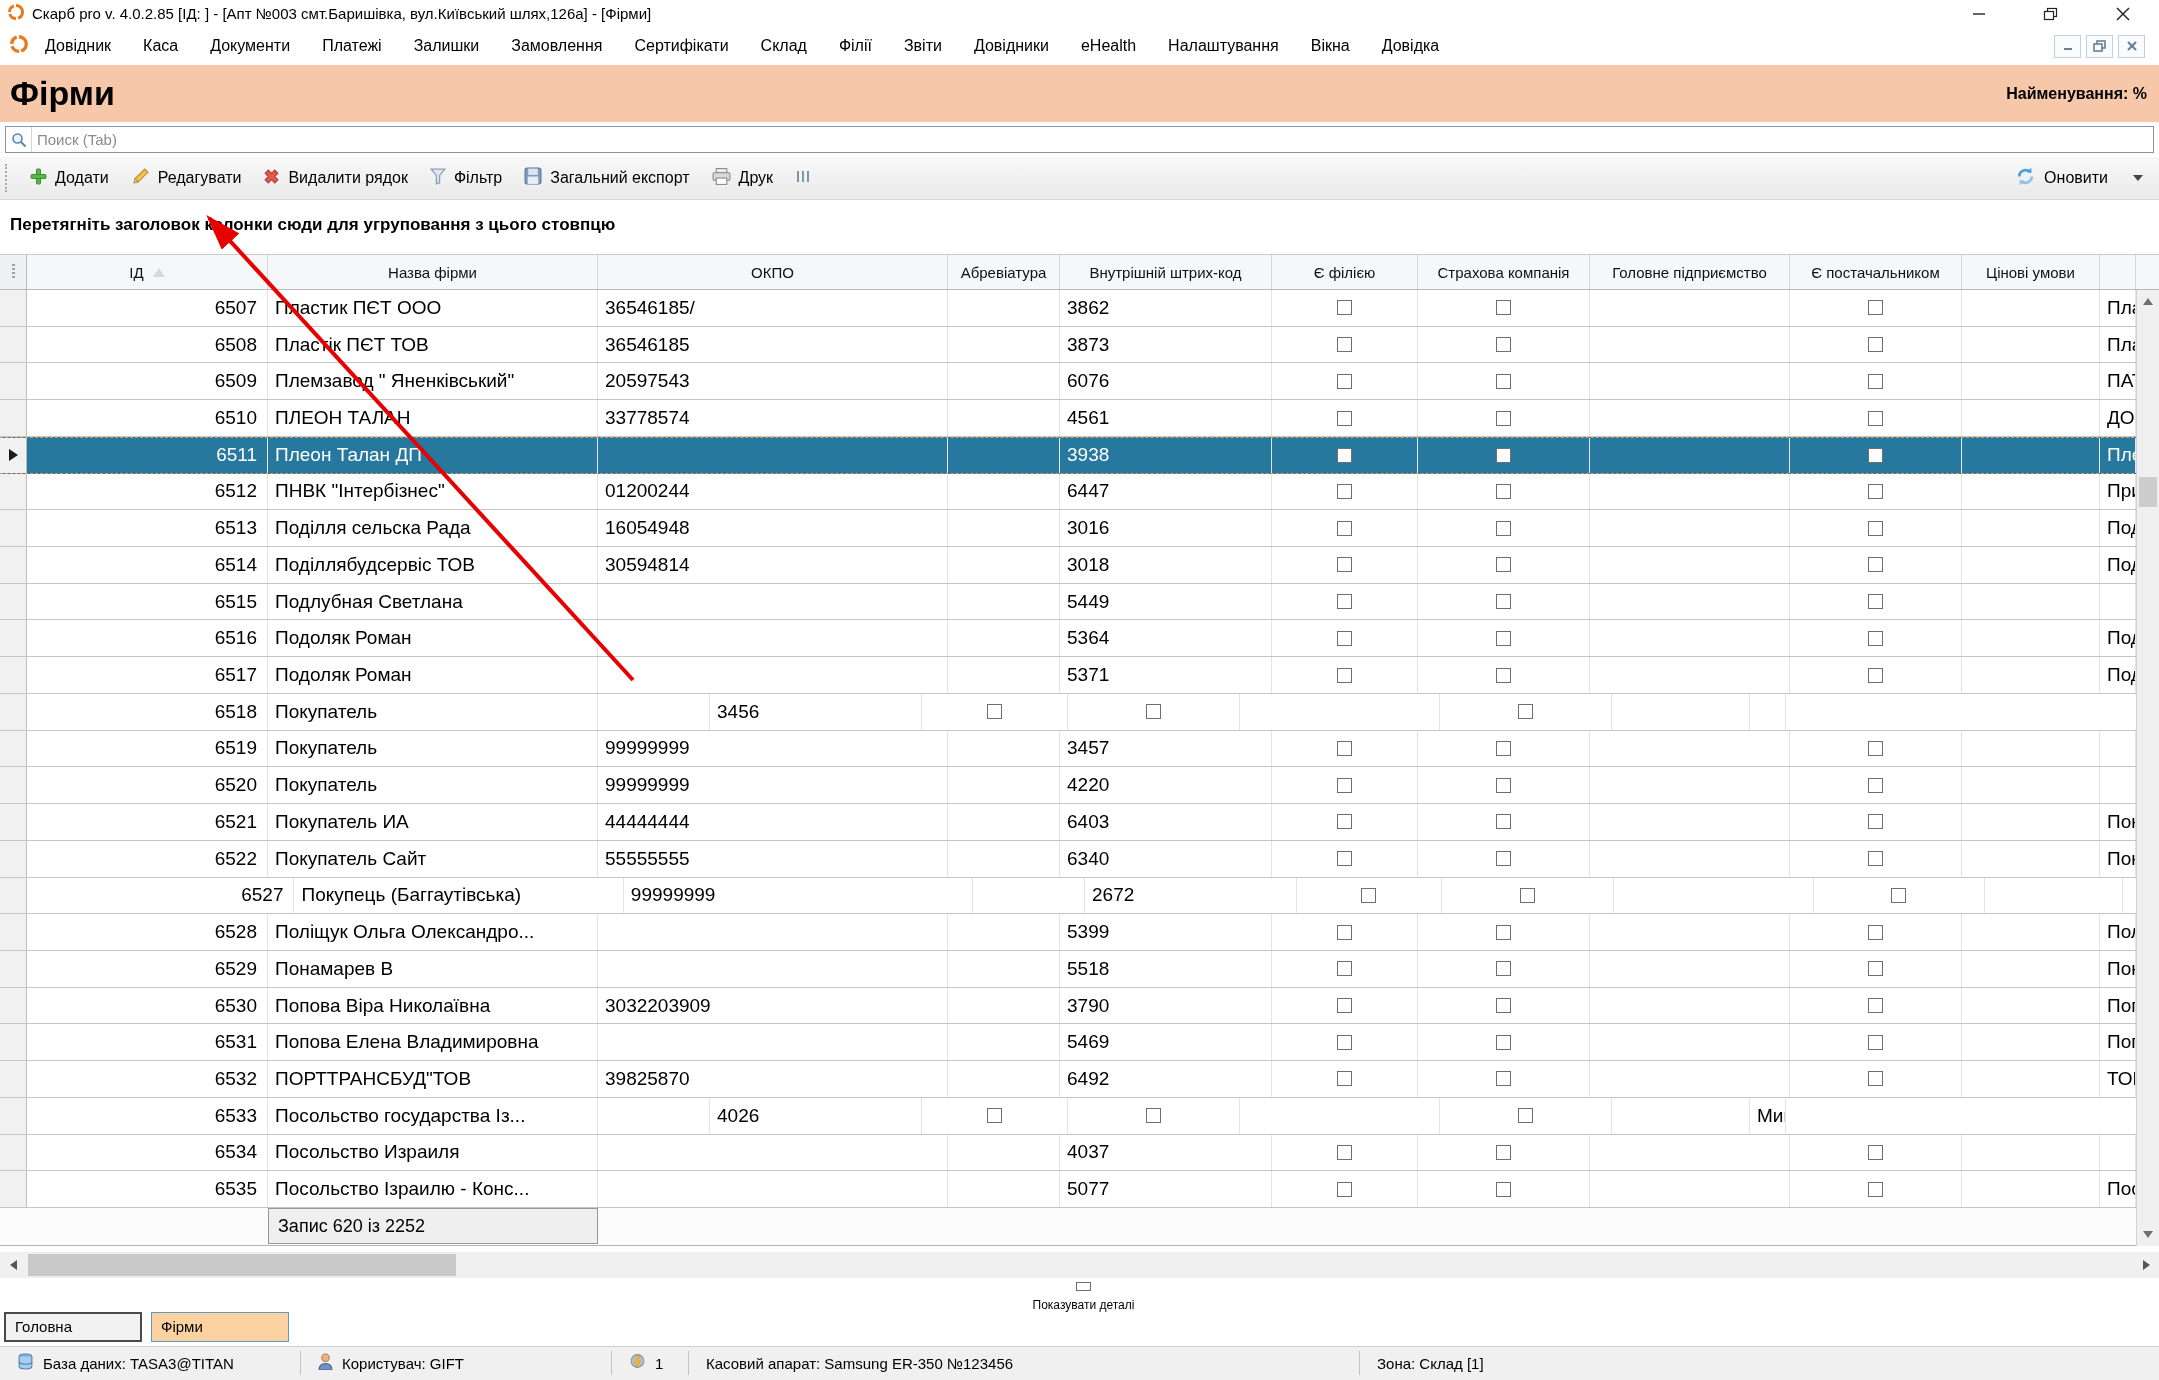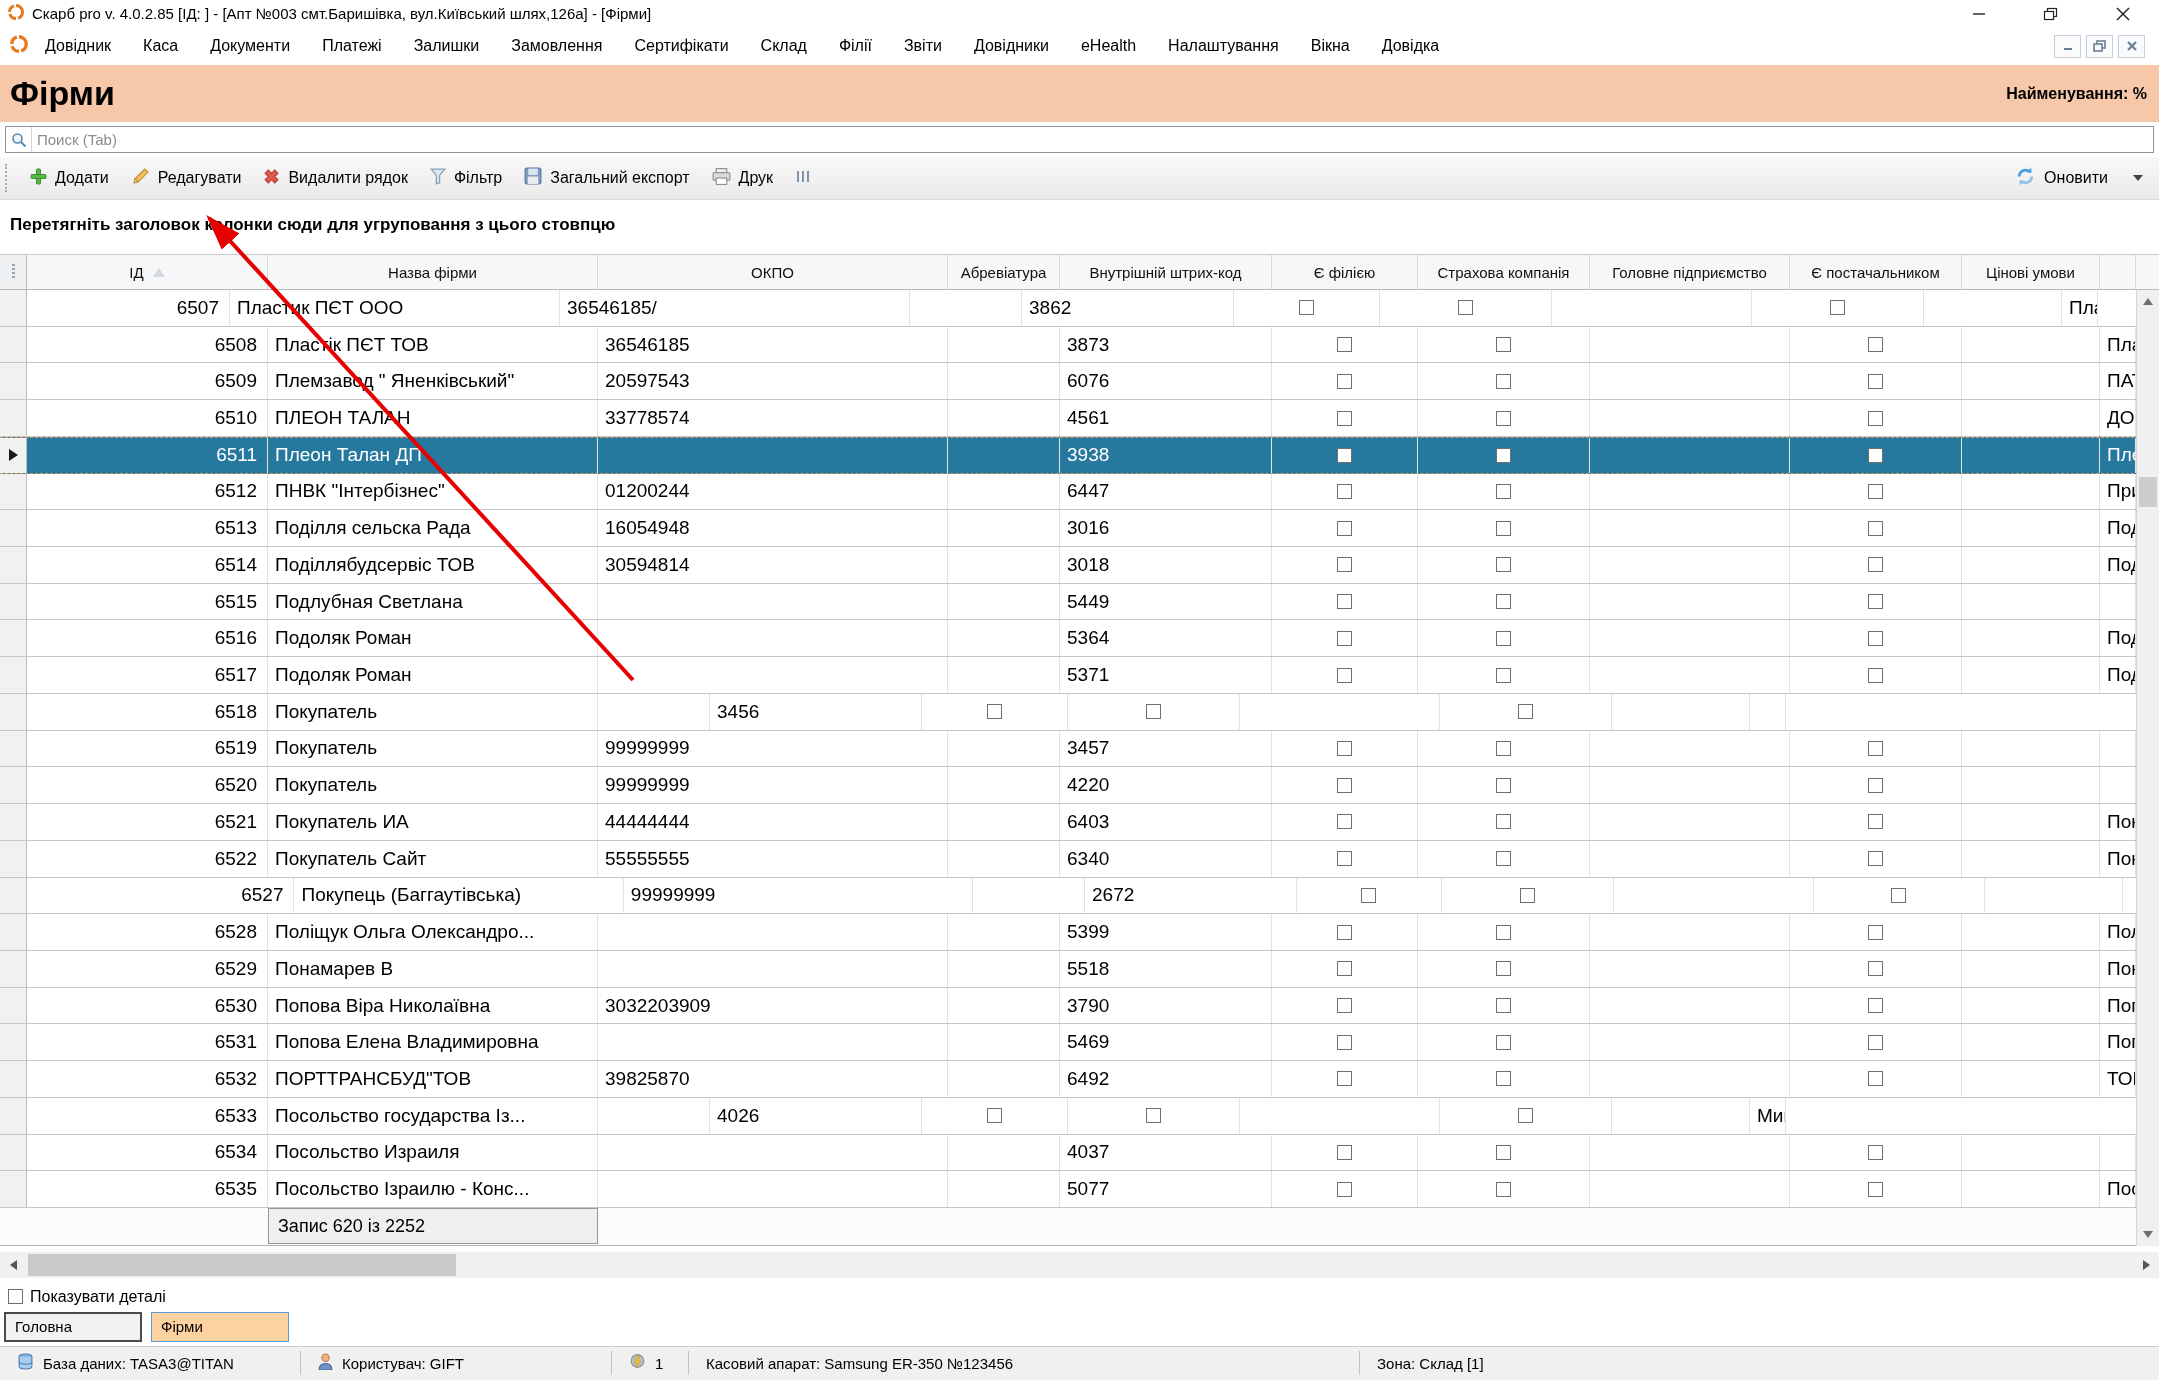--- a/index.html
+++ b/index.html
@@ -75,21 +75,21 @@
 
   
   .hscroll { height:26px; margin-top:6px; background:#f0f0f0; position:relative; }
   .hs-btn { position:absolute; top:0; width:26px; height:100%; display:flex; align-items:center; justify-content:center; }
   .hs-left { left:0; } .hs-right { right:0; }
   .tri-left { width:0; height:0; border-top:5px solid transparent; border-bottom:5px solid transparent; border-right:7px solid #555; }
   .tri-right { width:0; height:0; border-top:5px solid transparent; border-bottom:5px solid transparent; border-left:7px solid #555; }
   .hs-thumb { position:absolute; left:28px; width:428px; top:2px; bottom:2px; background:#c9c9c9; }
 
   
-  .details { height:30px; margin-top:4px; display:flex; align-items:center; gap:7px; padding-left:8px; font-size:16px; }
+  .details { height:30px; margin-top:4px; display:flex; align-items:center; gap:7px; padding-left:8px; font-size:12px;flex-direction:column; }
   .tabsrow { height:34px; display:flex; gap:9px; padding-left:4px; align-items:flex-start; }
   .tab { width:138px; height:30px; display:flex; align-items:center; padding-left:9px; font-size:15px; }
   .tab-default { background:#f2f2f2; border:2px solid #4a4a4a; }
   .tab-active { background:#fbd2a0; border:1px solid #5b9bd5; }
   .statusbar { height:34px; background:#f0f0f0; border-top:1px solid #cdcdcd; display:flex; align-items:center; font-size:15px; }
   .sseg { display:flex; align-items:center; gap:9px; padding-left:17px; height:100%; }
   .sdiv { width:1px; height:24px; background:#c2c2c2; }
 
   .overlay { position:absolute; left:0; top:0; width:2159px; height:1380px; pointer-events:none; z-index:60; }
 </style>
@@ -303,21 +303,21 @@
         <span>Цінові умови</span>
       </div>
       <div class="gh-cell" style="width: 36px;">
         <span></span>
       </div>
       <div class="gh-cell" style="width: 23px; border-right: none;"></div>
     </div>
   <div class="grows" id="grows">
       <div class="grow">
         <div class="gcell gutter" style="width: 27px;"></div>
-        <div class="gcell al-r" style="width: 203px; padding-left: 39px;">6507</div>
+        <div class="gcell al-r" style="width: 241px; padding-left: 39px;">6507</div>
         <div class="gcell al-l" style="width: 330px;">Пластик ПЄТ ООО</div>
         <div class="gcell al-l" style="width: 350px;">36546185/</div>
         <div class="gcell al-l" style="width: 112px;"></div>
         <div class="gcell al-l" style="width: 212px;">3862</div>
         <div class="gcell al-c" style="width: 146px;">
           <span class="cbx"></span>
         </div>
         <div class="gcell al-c" style="width: 172px;">
           <span class="cbx"></span>
         </div>

